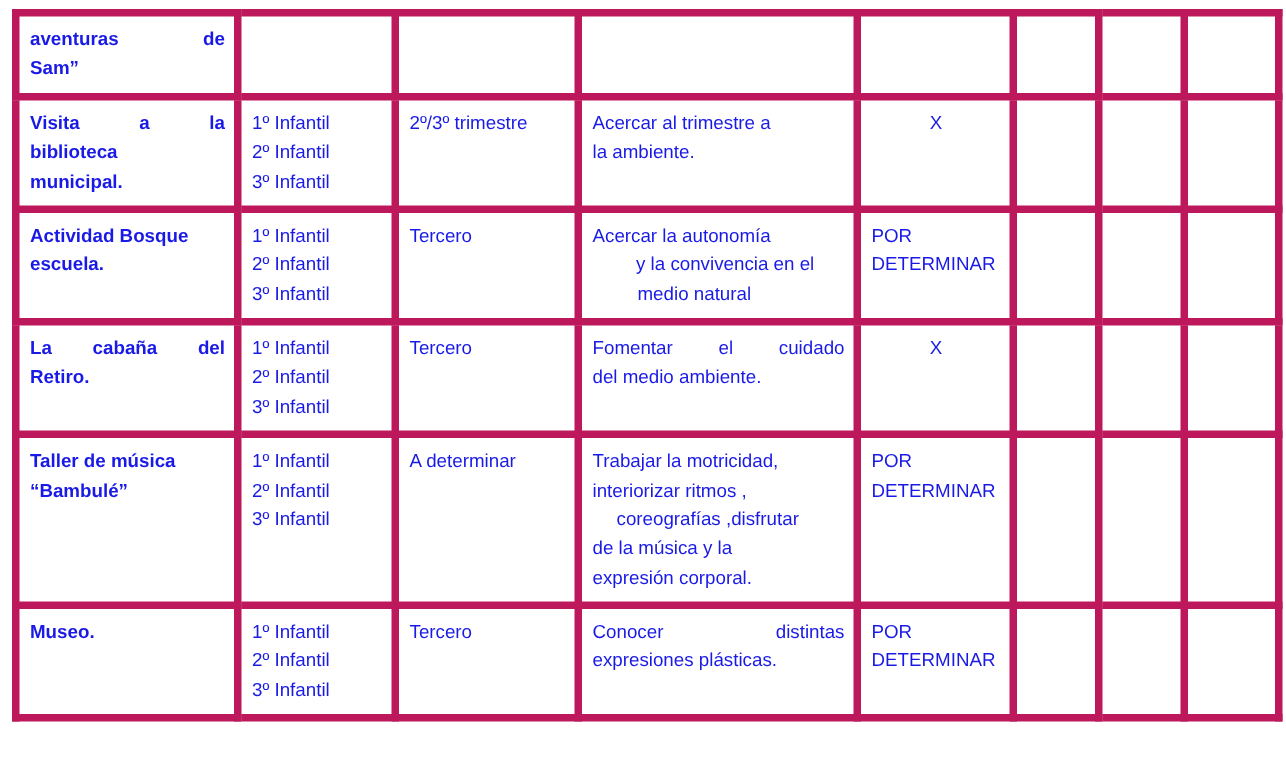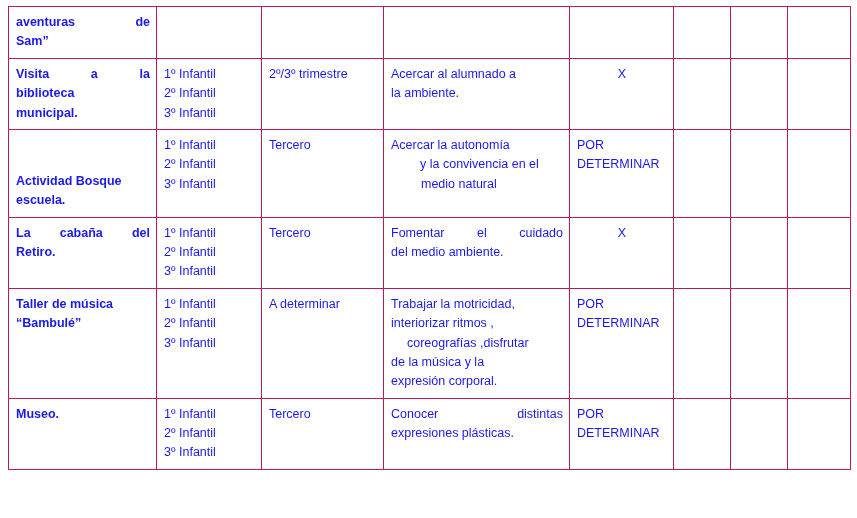--- a/index.html
+++ b/index.html
@@ -20,21 +20,21 @@
     overflow: hidden;
   }
   table.activities {
     border-collapse: collapse;
     table-layout: fixed;
     margin-left: 8px;
     margin-top: 6px;
     width: 842px;
   }
   table.activities td {
-    border: 1px solid #be185d;
+    border: 5px solid #be185d;
     vertical-align: top;
     padding: 6px 6px 6px 7px;
     font-size: 12.5px;
     line-height: 1.55;
     color: #1a1ae6;
   }
   
   col.c-activity   { width: 148px; }
   col.c-level      { width: 105px; }
   col.c-term       { width: 122px; }
@@ -112,31 +112,31 @@
             <span class="just-line nowrapline" style="text-align-last: left;">biblioteca</span>
             <span class="just-line nowrapline" style="text-align-last: left;">municipal.</span>
           </td>
           <td class="levels">
             <span>1º Infantil</span>
             <span>2º Infantil</span>
             <span>3º Infantil</span>
           </td>
           <td>2º/3º trimestre</td>
           <td class="cell-objective">
-            <span class="just-line" style="text-align-last: left;">Acercar al alumnado a</span>
+            <span class="just-line" style="text-align-last: left;">Acercar al trimestre a</span>
             <span class="just-line" style="text-align-last: left;">la ambiente.</span>
           </td>
           <td class="cell-date center">X</td>
           <td class="empty-cell">&nbsp;</td>
           <td class="empty-cell">&nbsp;</td>
           <td class="empty-cell">&nbsp;</td>
         </tr>
         <tr>
           <td class="cell-activity">
-            <span class="just-line nowrapline" style="text-align-last: left; margin-top: 36px;">Actividad Bosque</span>
+            <span class="just-line nowrapline" style="text-align-last: left;">Actividad Bosque</span>
             <span class="just-line nowrapline" style="text-align-last: left;">escuela.</span>
           </td>
           <td class="levels">
             <span>1º Infantil</span>
             <span>2º Infantil</span>
             <span>3º Infantil</span>
           </td>
           <td>Tercero</td>
           <td class="cell-objective">
             <span class="just-line" style="text-align-last: left;">Acercar la autonomía</span>

